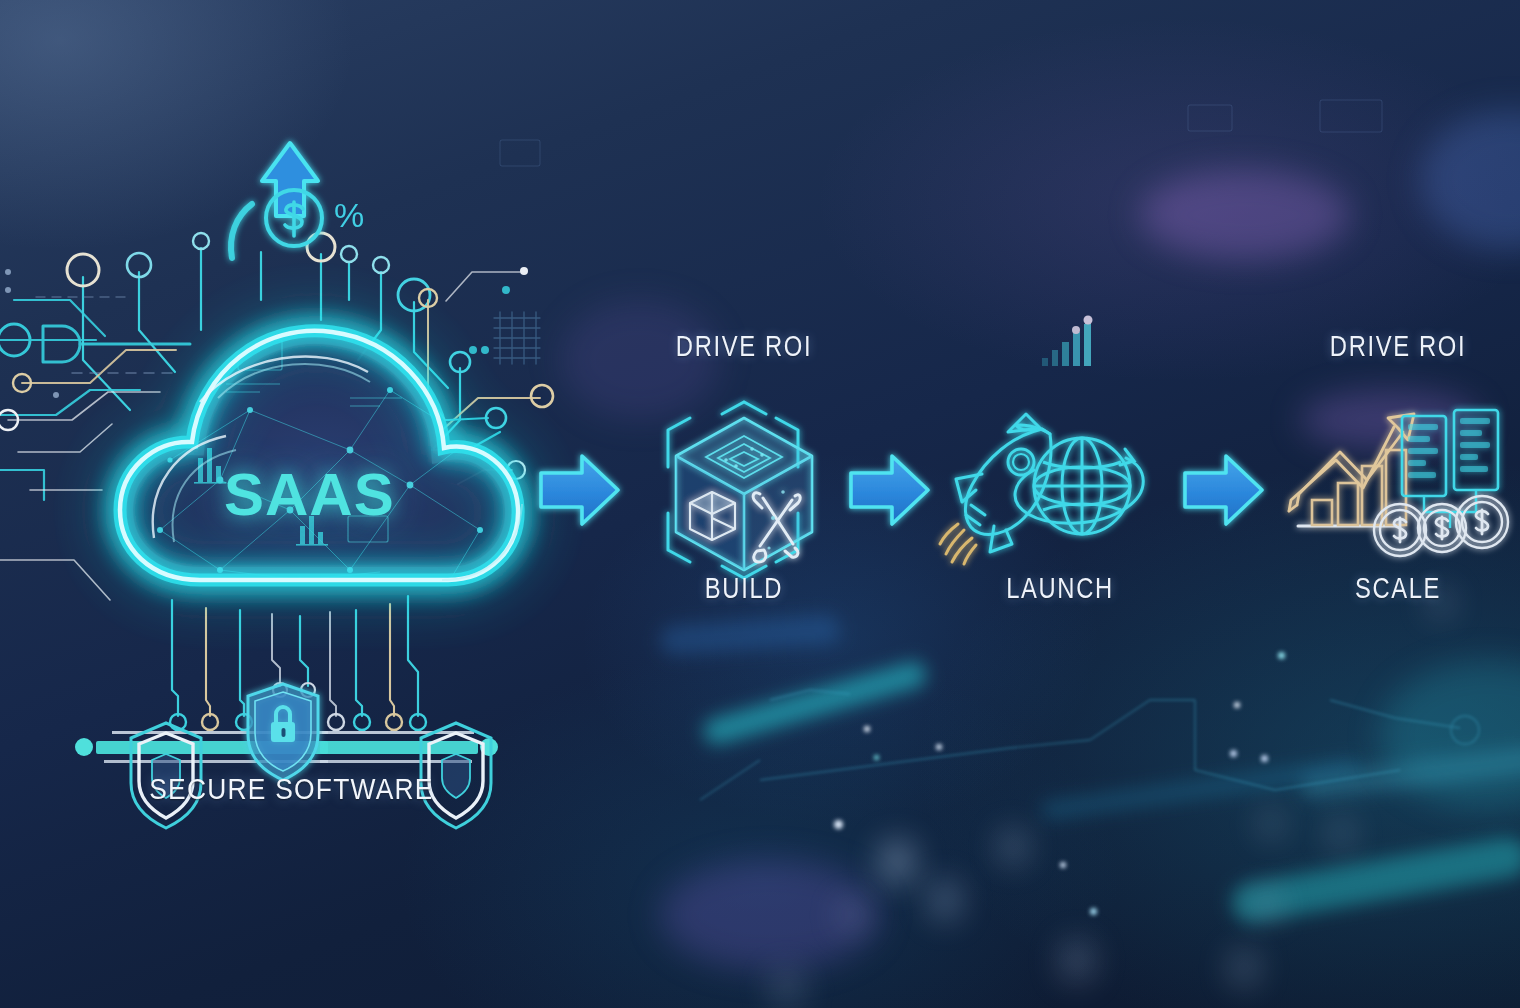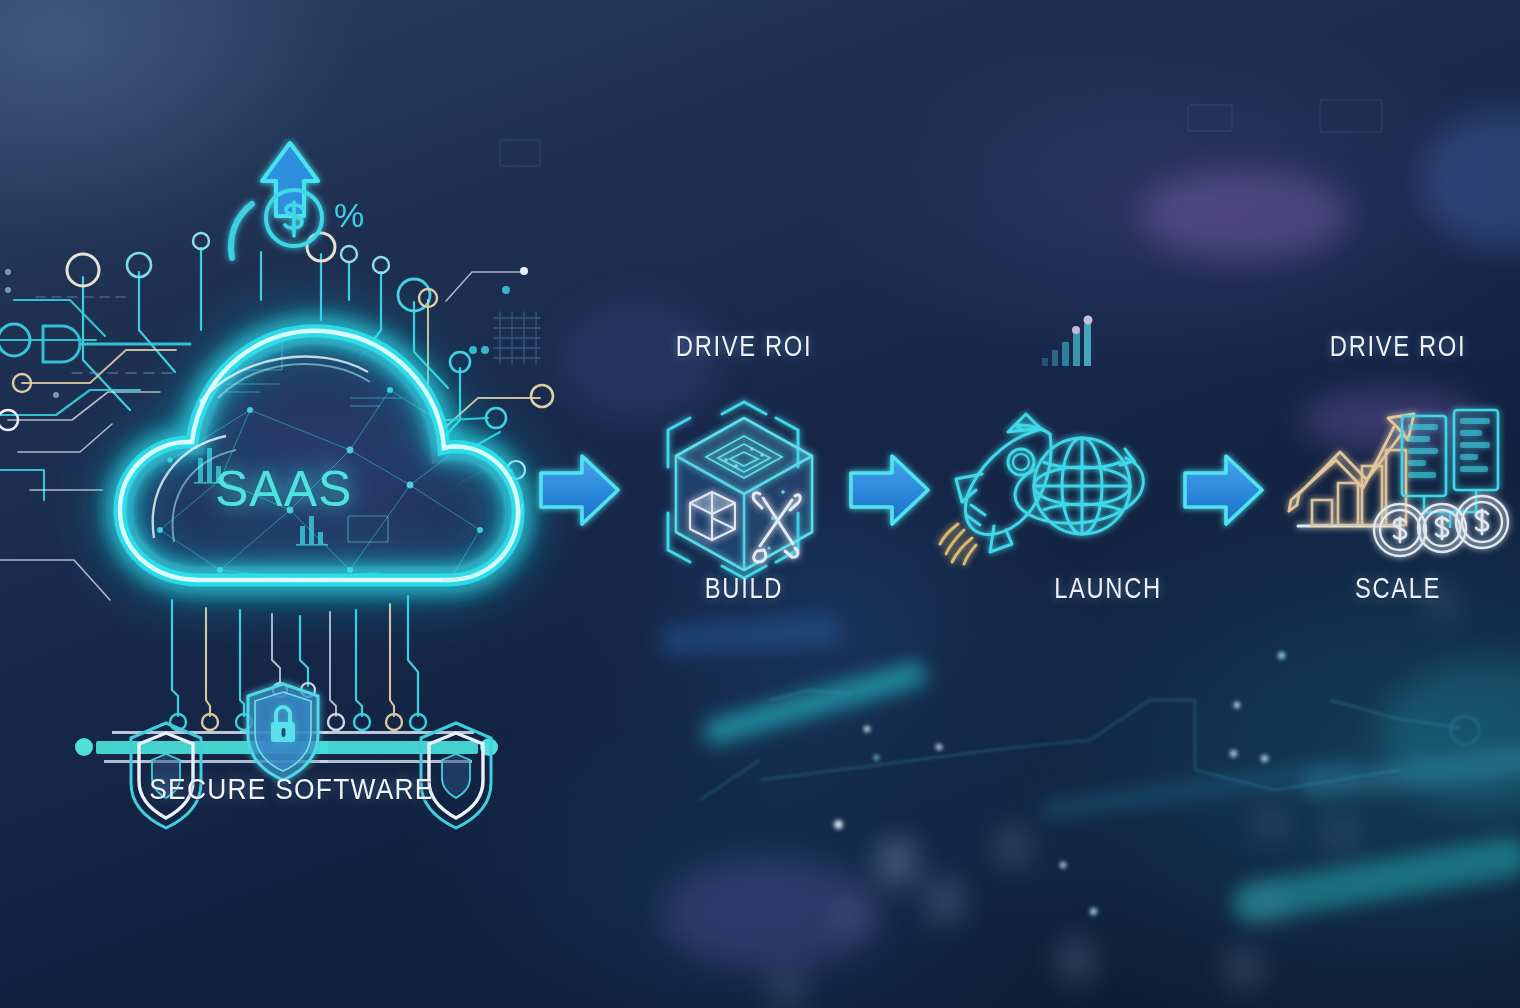--- a/index.html
+++ b/index.html
@@ -55,25 +55,26 @@
     transform: scaleX(.88);
     transform-origin: center center;
     white-space:nowrap;
     text-align:center;
     text-shadow: 0 0 12px rgba(150,200,255,.4), 0 1px 2px rgba(0,0,0,.55);
   }
 
   .saas-text {
     position:absolute;
     color:#4fe3e0;
-    font-size: 50px;
-    font-weight: 400;
+    font-size: 60px;
+    font-weight: 700;
     letter-spacing: 1px;
     white-space:nowrap;
     text-shadow: 0 0 18px rgba(60,225,225,.75), 0 0 40px rgba(60,220,230,.45);
+    margin-left: 9px;
   }
 
   .stage-block { position:absolute; }
 </style>
 </head>
 <body>
 
 <div id="stage">
 
   <div>
@@ -650,21 +651,21 @@
         </g>
       </g>
     </g>
   </svg>
 
   <div class="stage-block" style="left:624px; top:330px; width:240px; height:290px;">
     <div class="caption cap-top" style="left:0; top:0; width:240px;">DRIVE ROI</div>
     <div class="caption cap-bottom" style="left:0; top:242px; width:240px;">BUILD</div>
   </div>
 
-  <div class="stage-block" style="left:988px; top:330px; width:240px; height:290px;text-decoration:underline;">
+  <div class="stage-block" style="left:940px; top:330px; width:240px; height:290px;text-decoration:underline;">
     <div class="caption cap-top" style="left:0; top:0; width:240px;"></div>
     <div class="caption cap-bottom" style="left:0; top:242px; width:240px;">LAUNCH</div>
   </div>
 
   <div class="stage-block" style="left:1278px; top:330px; width:240px; height:290px;">
     <div class="caption cap-top" style="left:0; top:0; width:240px;">DRIVE ROI</div>
     <div class="caption cap-bottom" style="left:0; top:242px; width:240px;">SCALE</div>
   </div>
 
 </div>

